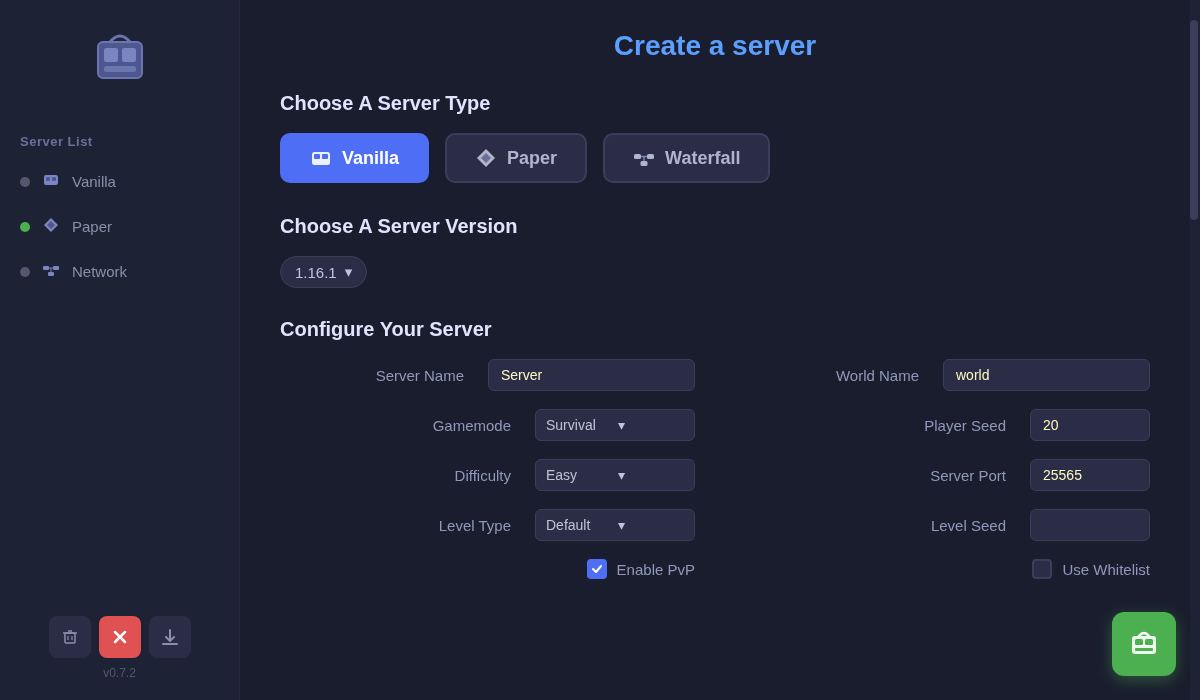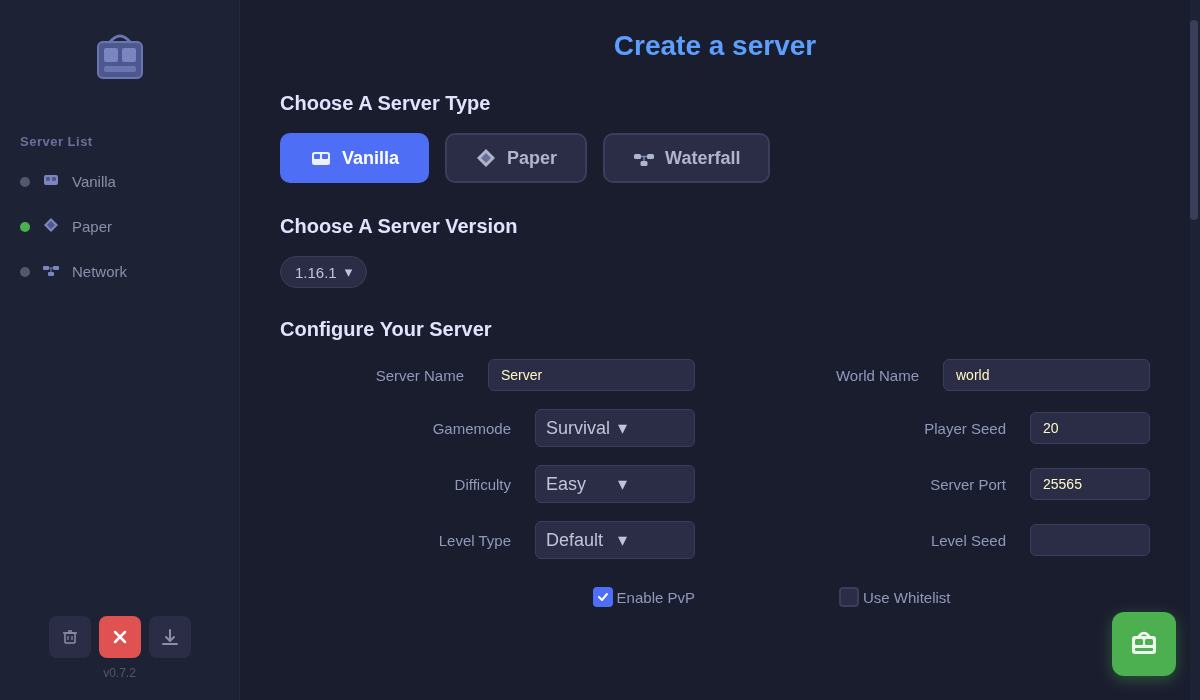--- a/index.html
+++ b/index.html
@@ -217,29 +217,28 @@
       display: flex;
       align-items: center;
       background: #2a2d45;
       border: 1px solid #3a3e5a;
       border-radius: 6px;
       padding: 7px 10px;
       gap: 6px;
       cursor: pointer;
       min-width: 160px;
     }
-    .form-select-wrapper span { color: #c0c4d8; font-size: 18px; flex: 1; }
+    .form-select-wrapper span { color: #c0c4d8; font-size: 14px; flex: 1; }
     .chevron { color: #8a8faa; font-size: 11px; }
 
     
     .checkbox-row {
       display: flex;
       align-items: center;
-      gap: 4px;
-      margin-top: 10px;
+      gap: 10px;
     }
     .checkbox-box {
       width: 20px;
       height: 20px;
       background: #4e6ef5;
       border-radius: 4px;
       display: flex;
       align-items: center;
       justify-content: center;
     }
@@ -462,21 +461,21 @@
         <div class="checkbox-row" style="margin-left: 114px;">
           <div class="checkbox-box">
             <svg width="12" height="12" viewBox="0 0 12 12" fill="none">
               <polyline points="2,6 5,9 10,3" stroke="#fff" stroke-width="2" fill="none" stroke-linecap="round" stroke-linejoin="round"></polyline>
             </svg>
           </div>
           <span class="checkbox-label">Enable PvP</span>
         </div>
       </div>
 
-      <div style="display:flex; justify-content: flex-start; margin-right: 0;">
+      <div style="display:flex; justify-content: flex-end; margin-right: 0;">
         <div class="checkbox-row" style="margin-left: 104px;">
           <div class="checkbox-box empty"></div>
           <span class="checkbox-label">Use Whitelist</span>
         </div>
       </div>
 
     </div>
   </div>
 </div>
 

